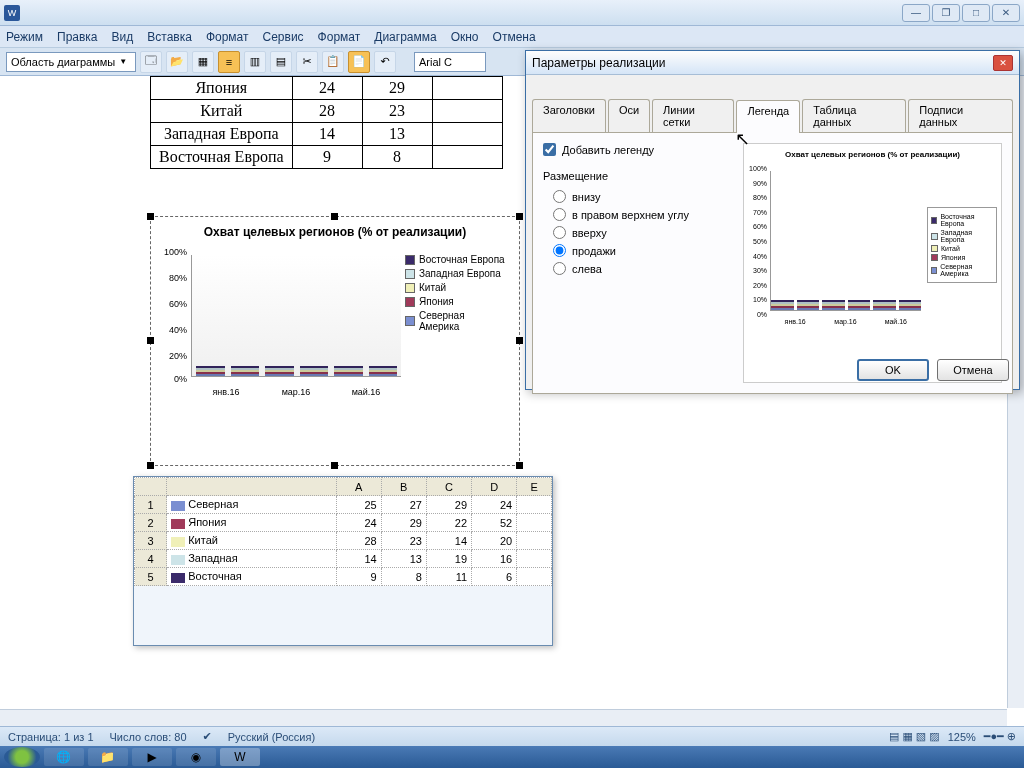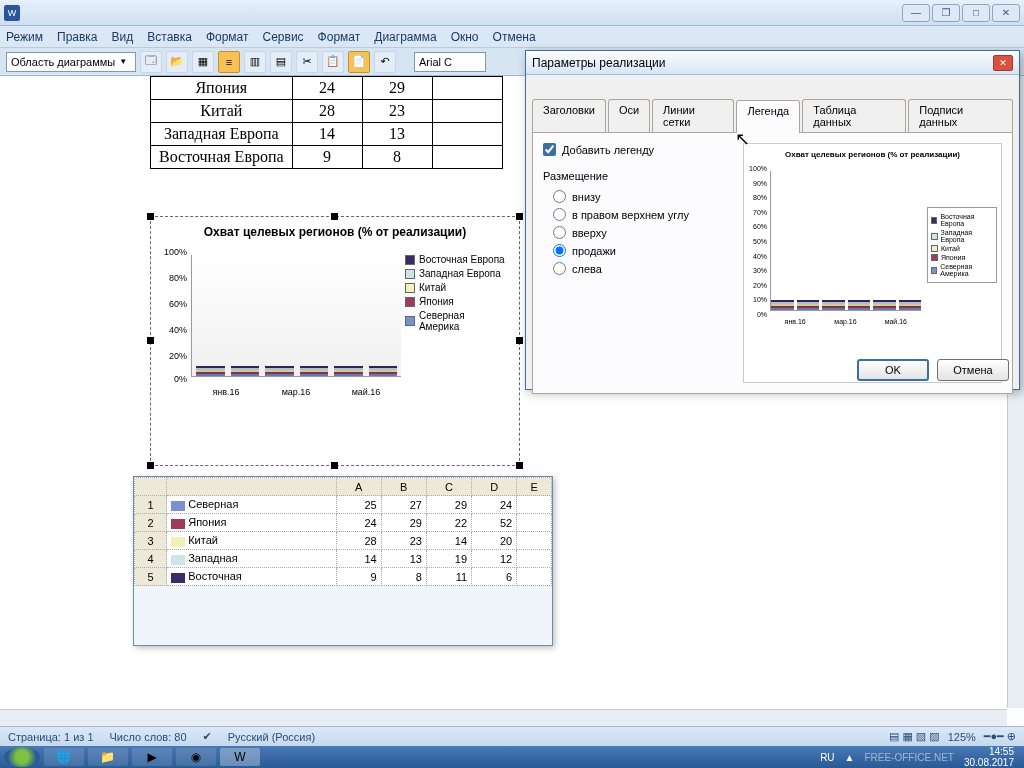--- a/index.html
+++ b/index.html
@@ -297,21 +297,21 @@
               <td>14</td>
               <td>20</td>
               <td></td>
             </tr>
         <tr>
               <td class="rh">4</td>
               <td class="lab"><span class="ds-icon c-we"></span> <span>Западная</span></td>
               <td>14</td>
               <td>13</td>
               <td>19</td>
-              <td>12</td>
+              <td>16</td>
               <td></td>
             </tr>
         <tr>
               <td class="rh">5</td>
               <td class="lab"><span class="ds-icon c-ee"></span> <span>Восточная</span></td>
               <td>9</td>
               <td>8</td>
               <td>11</td>
               <td>6</td>
               <td></td>
@@ -478,19 +478,13 @@
   </div>
 </div>
 
 <div class="taskbar">
   <div class="start"></div>
   <div class="tbitem">🌐</div>
   <div class="tbitem">📁</div>
   <div class="tbitem">▶</div>
   <div class="tbitem">◉</div>
   <div class="tbitem" style="background:rgba(255,255,255,0.3)">W</div>
-  <div class="tray">
-    <span>RU</span>
-    <span>▲</span>
-    <span style="opacity:.5">FREE-OFFICE.NET</span>
-    <span style="text-align:right"><span>14:55</span><br><span>30.08.2017</span></span>
-  </div>
 </div>
 
 </body></html>

